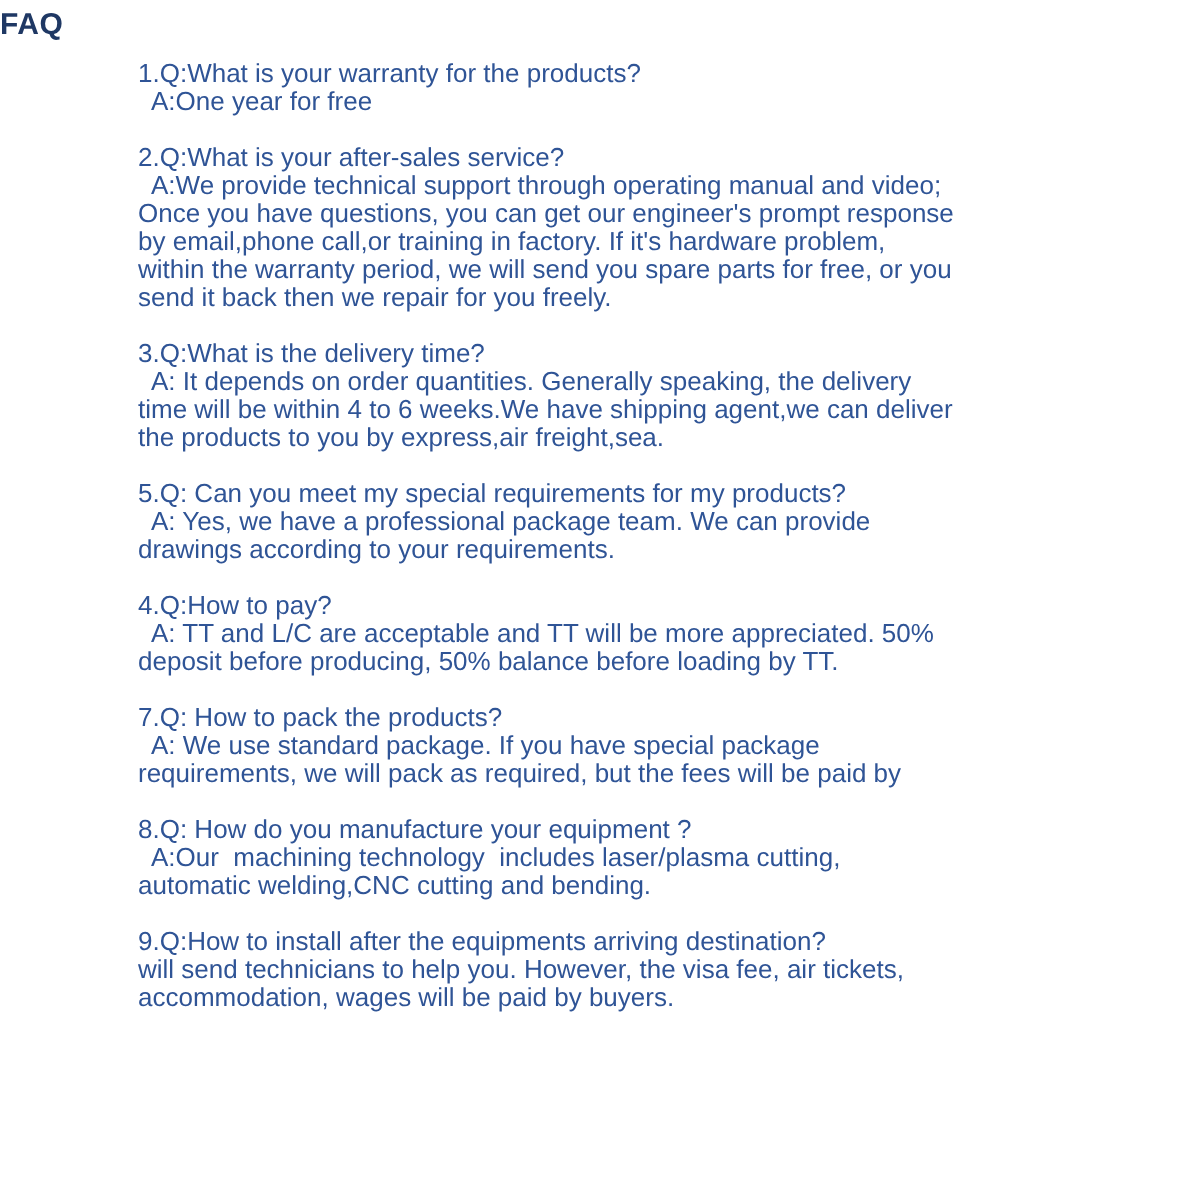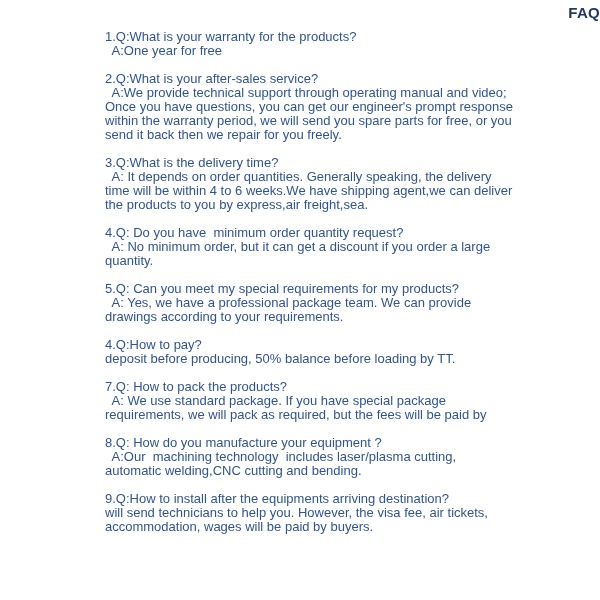--- a/index.html
+++ b/index.html
@@ -18,29 +18,29 @@
     font-family: "Liberation Sans", "DejaVu Sans", sans-serif;
     overflow: hidden;
   }
   .page {
     width: 600px;
     height: 600px;
     padding-top: 5px;
   }
   .page-title {
     margin: 0 0 9px 0;
-    text-align: right;
+    text-align: left;
     font-size: 15px;
     line-height: 16px;
     font-weight: bold;
     color: var(--title-color);
     letter-spacing: 0.3px;
   }
   .faq-list {
-    padding-left: 105px;
+    padding-left: 69px;
     width: 505px;
     color: var(--text-color);
     font-size: 13px;
     line-height: 14px;
   }
   .faq-item {
     margin: 0 0 14px 0;
   }
   .line {
     white-space: pre;      
@@ -54,41 +54,38 @@
   <h1 class="page-title">FAQ</h1>
   <div class="faq-list" id="faq-list">
       <div class="faq-item">
         <div class="line question-line">1.Q:What is your warranty for the products?</div>
         <div class="line answer-line">  A:One year for free</div>
       </div>
       <div class="faq-item">
         <div class="line question-line">2.Q:What is your after-sales service?</div>
         <div class="line answer-line">  A:We provide technical support through operating manual and video;</div>
         <div class="line answer-line">Once you have questions, you can get our engineer's prompt response</div>
+        <div class="line answer-line">by email,phone call,or training in factory. If it's hardware problem,</div>
         <div class="line answer-line">within the warranty period, we will send you spare parts for free, or you</div>
         <div class="line answer-line">send it back then we repair for you freely.</div>
       </div>
       <div class="faq-item">
         <div class="line question-line">3.Q:What is the delivery time?</div>
         <div class="line answer-line">  A: It depends on order quantities. Generally speaking, the delivery</div>
         <div class="line answer-line">time will be within 4 to 6 weeks.We have shipping agent,we can deliver</div>
         <div class="line answer-line">the products to you by express,air freight,sea.</div>
       </div>
       <div class="faq-item">
-        <div class="line question-line">4.Q: Do you have  minimum order quantity request?</div>
-        <div class="line answer-line">  A: No minimum order, but it can get a discount if you order a large</div>
-        <div class="line answer-line">quantity.</div>
-      </div>
-      <div class="faq-item">
         <div class="line question-line">5.Q: Can you meet my special requirements for my products?</div>
         <div class="line answer-line">  A: Yes, we have a professional package team. We can provide</div>
         <div class="line answer-line">drawings according to your requirements.</div>
       </div>
       <div class="faq-item">
         <div class="line question-line">4.Q:How to pay?</div>
+        <div class="line answer-line">  A: TT and L/C are acceptable and TT will be more appreciated. 50%</div>
         <div class="line answer-line">deposit before producing, 50% balance before loading by TT.</div>
       </div>
       <div class="faq-item">
         <div class="line question-line">7.Q: How to pack the products?</div>
         <div class="line answer-line">  A: We use standard package. If you have special package</div>
         <div class="line answer-line">requirements, we will pack as required, but the fees will be paid by</div>
       </div>
       <div class="faq-item">
         <div class="line question-line">8.Q: How do you manufacture your equipment ?</div>
         <div class="line answer-line">  A:Our  machining technology  includes laser/plasma cutting,</div>

